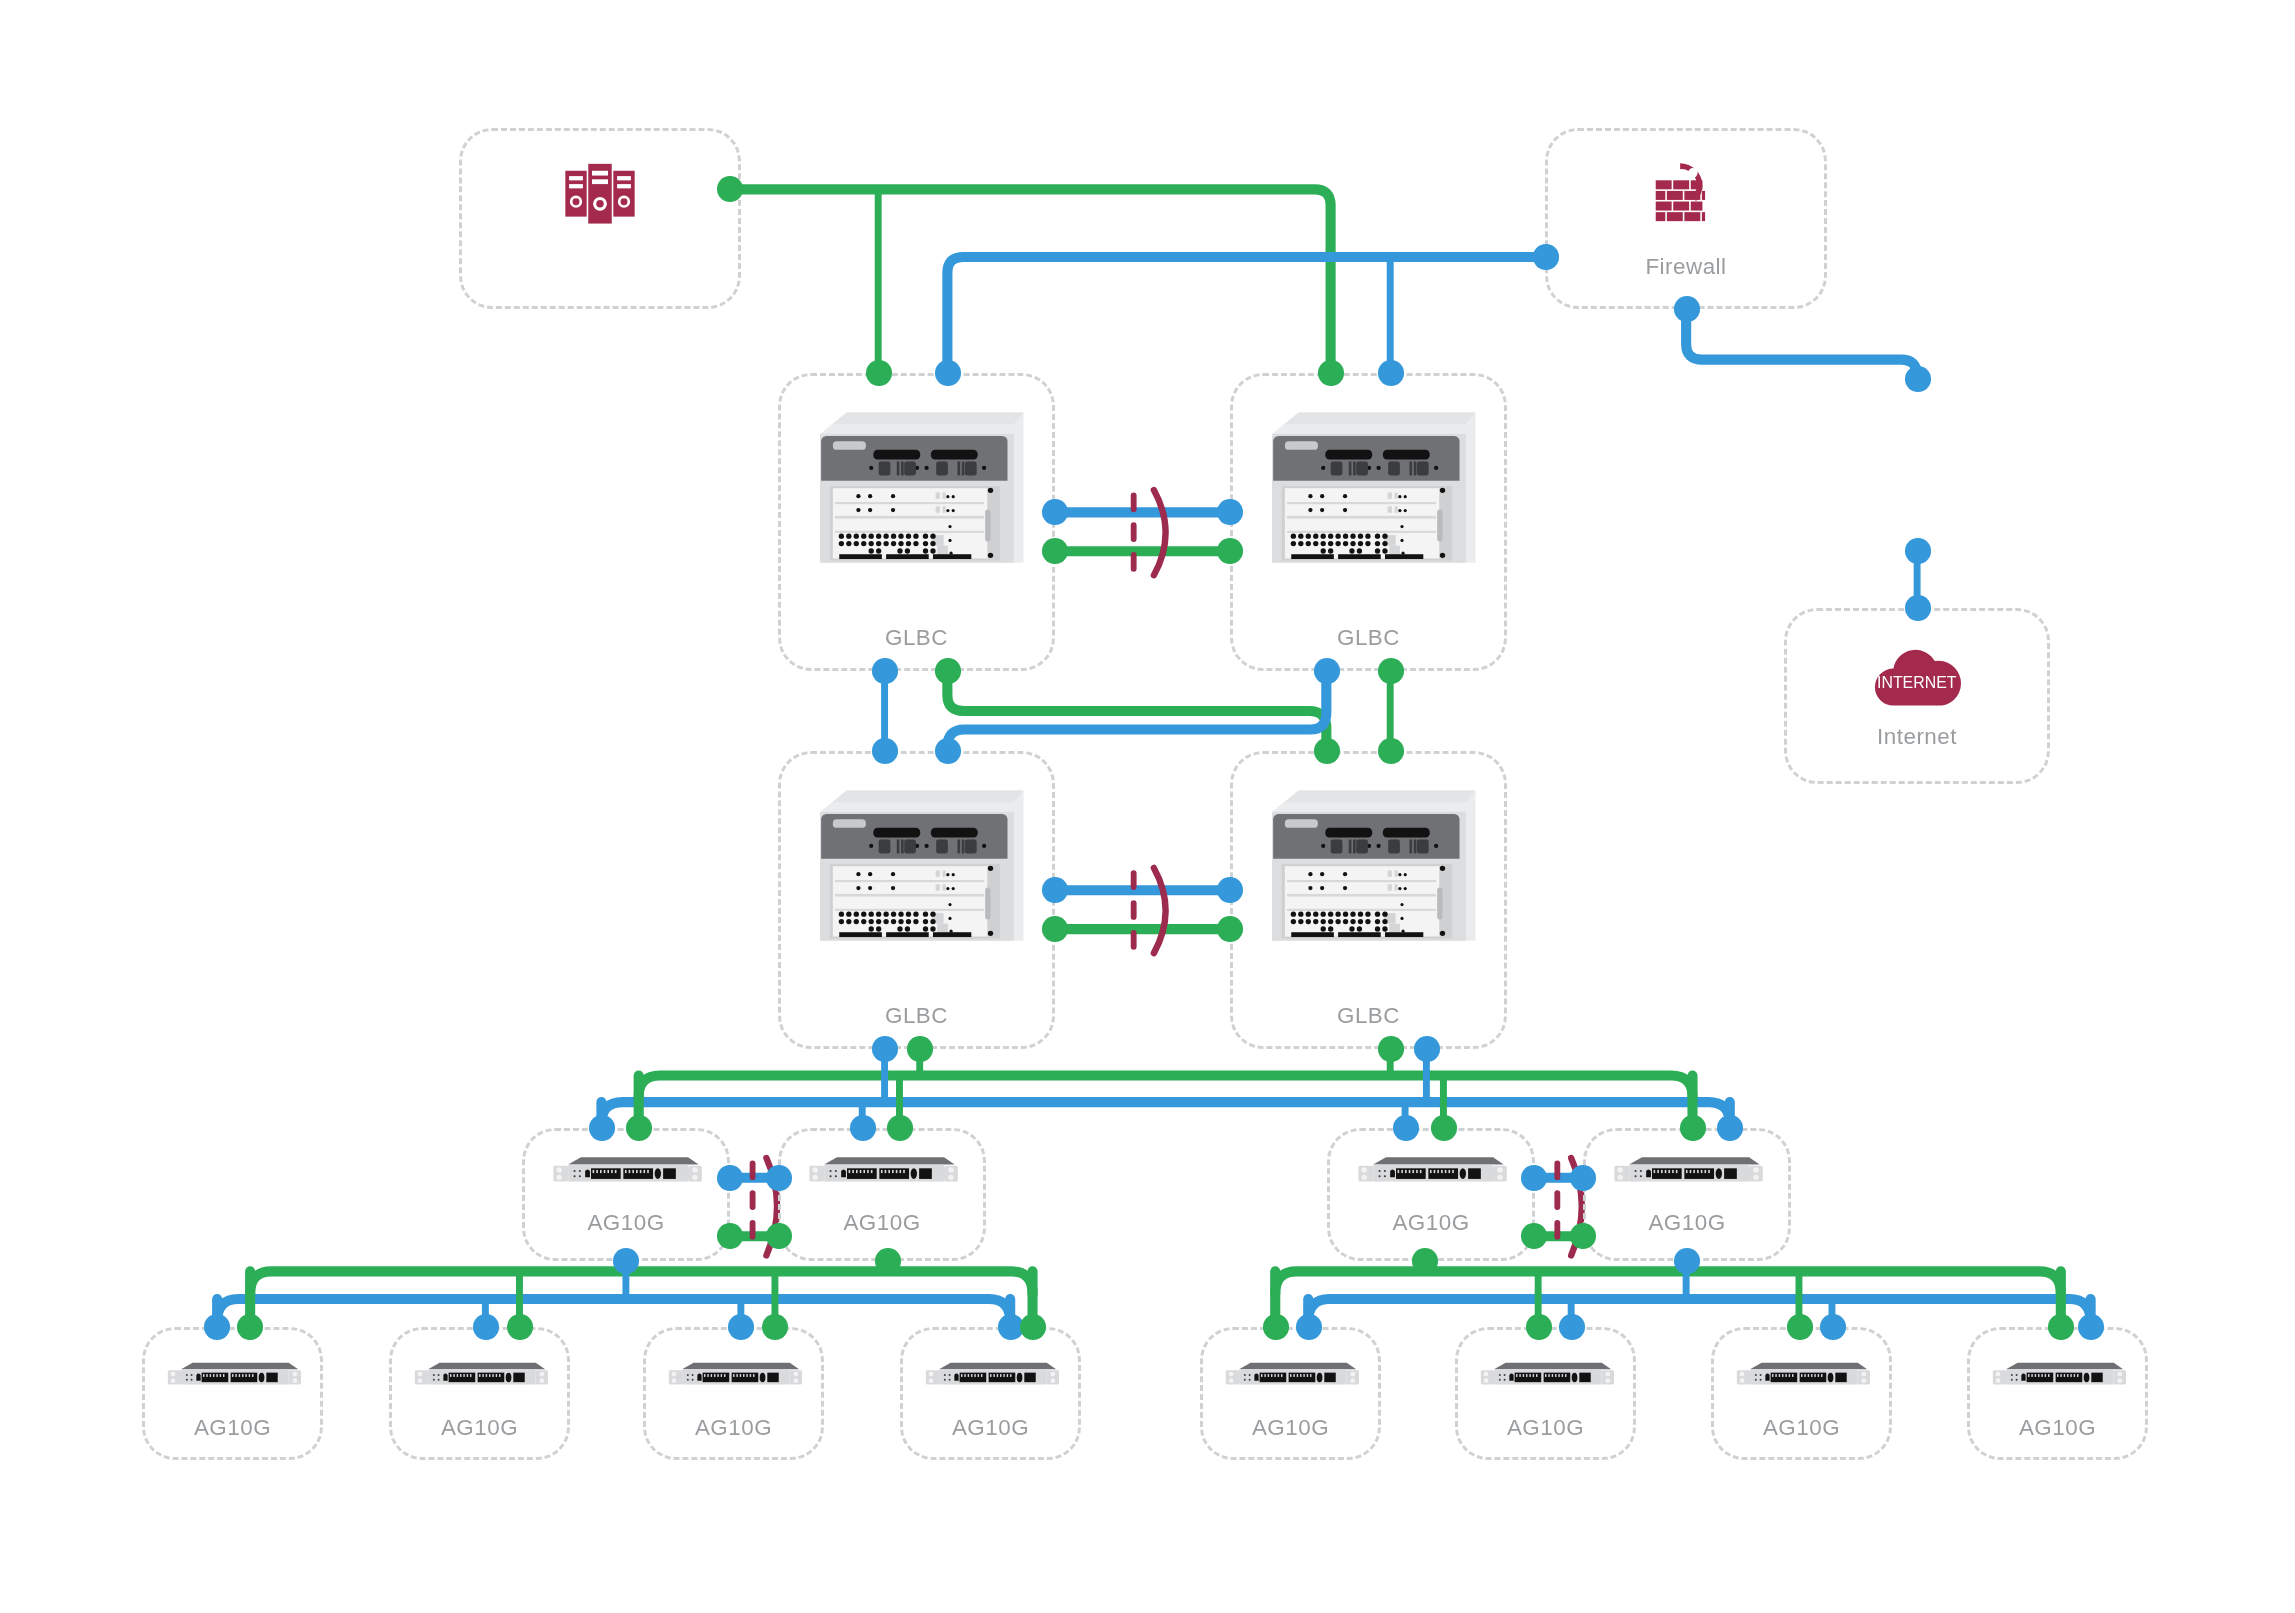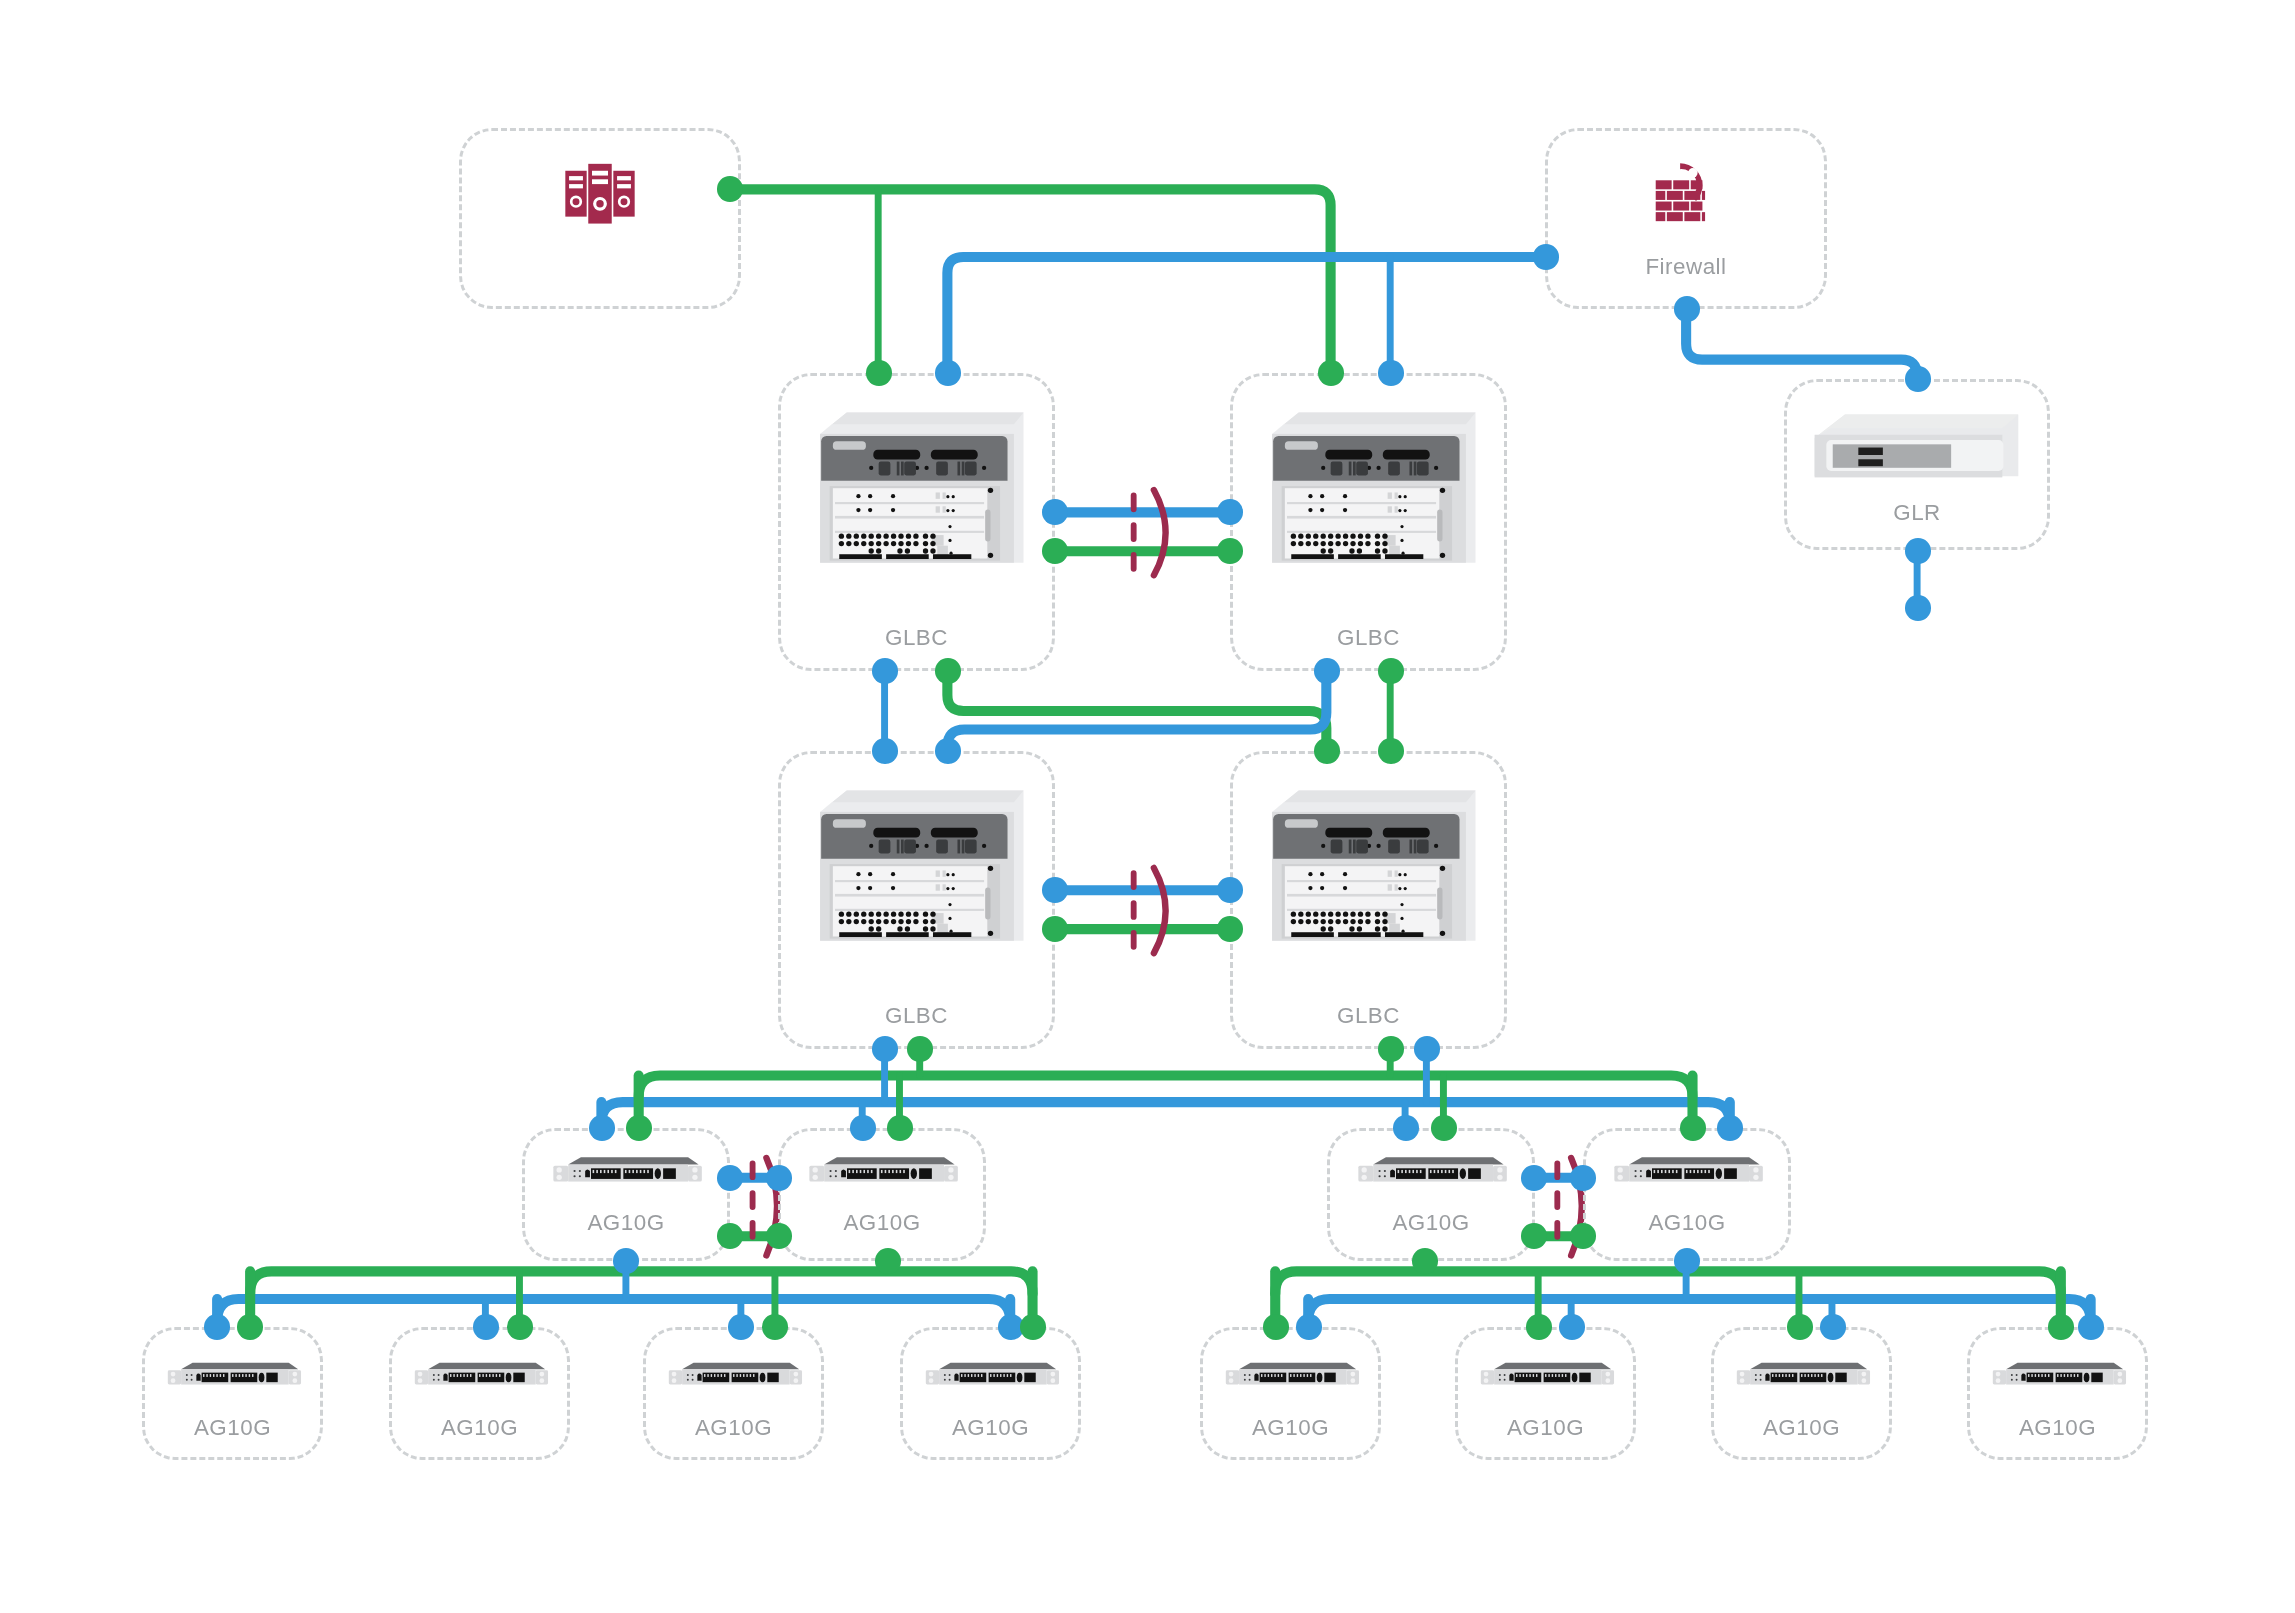--- a/index.html
+++ b/index.html
@@ -358,35 +358,30 @@
         <g fill="#121212">
           <rect x="64" y="284" width="80" height="9"></rect>
             <rect x="152" y="284" width="80" height="9"></rect>
             <rect x="240" y="284" width="72" height="9"></rect>
         </g>
       </svg>
     </div>
     <div class="node-label" style="top:249px;">GLBC</div>
   </div>
 
-  <div class="node" style="left:1784px;top:379px;width:266px;height:171px;">
-    <div class="icon-wrap" style="top:24px;height:90px;">
-      <svg width="224" height="88" viewBox="0 0 420 165">
-        <polygon points="18,58 75,14 400,14 400,130 18,130" fill="#e9eaec"></polygon>
-        <polygon points="18,58 75,14 400,14 370,40 48,40" fill="#eceded"></polygon>
-        <rect x="18" y="52" width="352" height="80" fill="#dcdddf"></rect>
-        <rect x="40" y="62" width="332" height="58" rx="9" fill="#f2f3f4"></rect>
-        <rect x="52" y="70" width="222" height="44" fill="#a9abad"></rect>
-        <rect x="100" y="76" width="46" height="14" fill="#1e1e1e"></rect>
-        <rect x="100" y="98" width="46" height="13" fill="#1e1e1e"></rect>
-      </svg>
-    </div>
-    <div class="node-label" style="top:118px;">GLR</div>
-  </div>
-
+
+  <div class="node" style="left:1784px;top:608px;width:266px;height:176px;">
+    <div class="icon-wrap" style="top:29px;height:75px;">
+      <svg width="98" height="69" viewBox="0 0 185 130">
+        <path d="M48 118 a35 35 0 0 1 0 -70 a42 42 0 0 1 78 -14 a32 32 0 0 1 14 84 z" fill="#a32a4d"></path>
+        <text x="92" y="84" font-family="Liberation Sans, sans-serif" font-size="30" fill="#ffffff" text-anchor="middle">INTERNET</text>
+      </svg>
+    </div>
+    <div class="node-label" style="top:113px;">Internet</div>
+  </div>
 
   <div class="node" style="left:778px;top:751px;width:277px;height:298px;">
     <div class="icon-wrap" style="top:27px;height:213px;">
       <svg width="224" height="213" viewBox="0 0 420 400">
         <polygon points="28,58 78,18 410,18 410,300 28,300" fill="#ebecee"></polygon>
         <polygon points="28,58 78,18 410,18 392,40 50,40" fill="#e3e4e6"></polygon>
         <rect x="28" y="58" width="364" height="242" fill="#dcdddf"></rect>
         <path d="M40 62 h330 a10 10 0 0 1 10 10 v74 h-350 v-74 a10 10 0 0 1 10 -10z" fill="#6f7174"></path>
         <rect x="52" y="72" width="62" height="16" rx="7" fill="#c7c9cb"></rect>
         <rect x="128" y="88" width="88" height="18" rx="8" fill="#121212"></rect>

